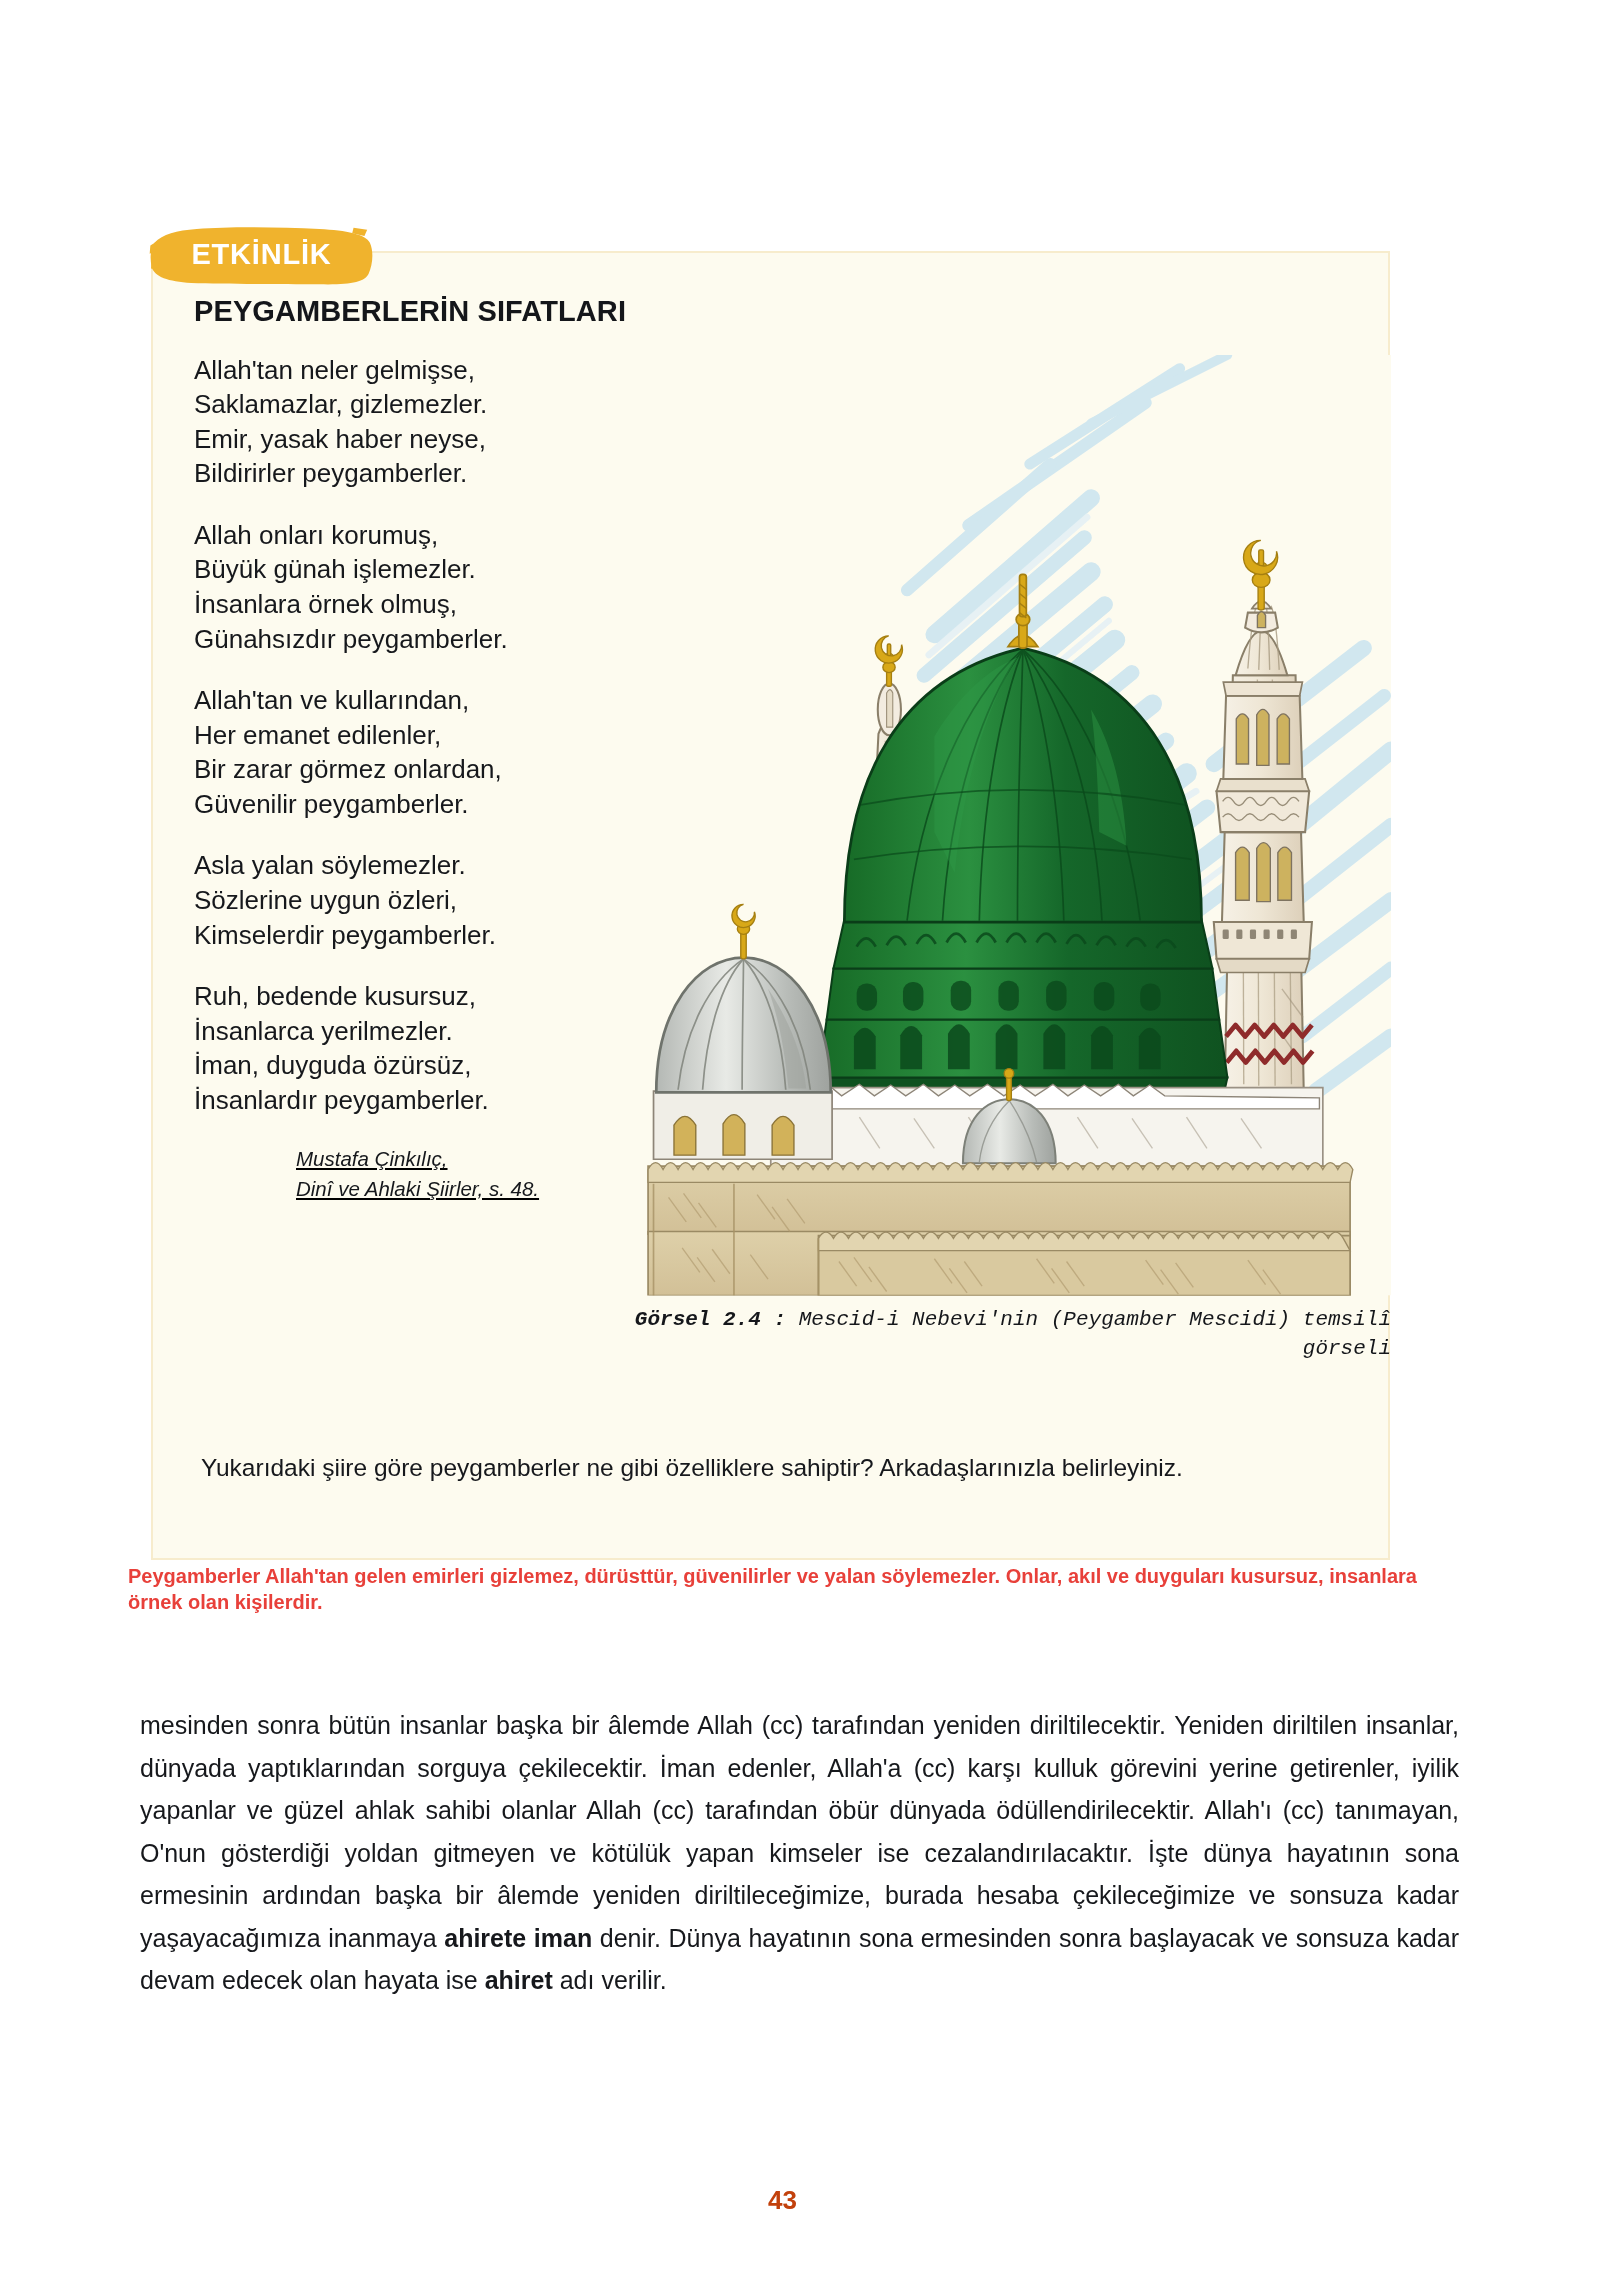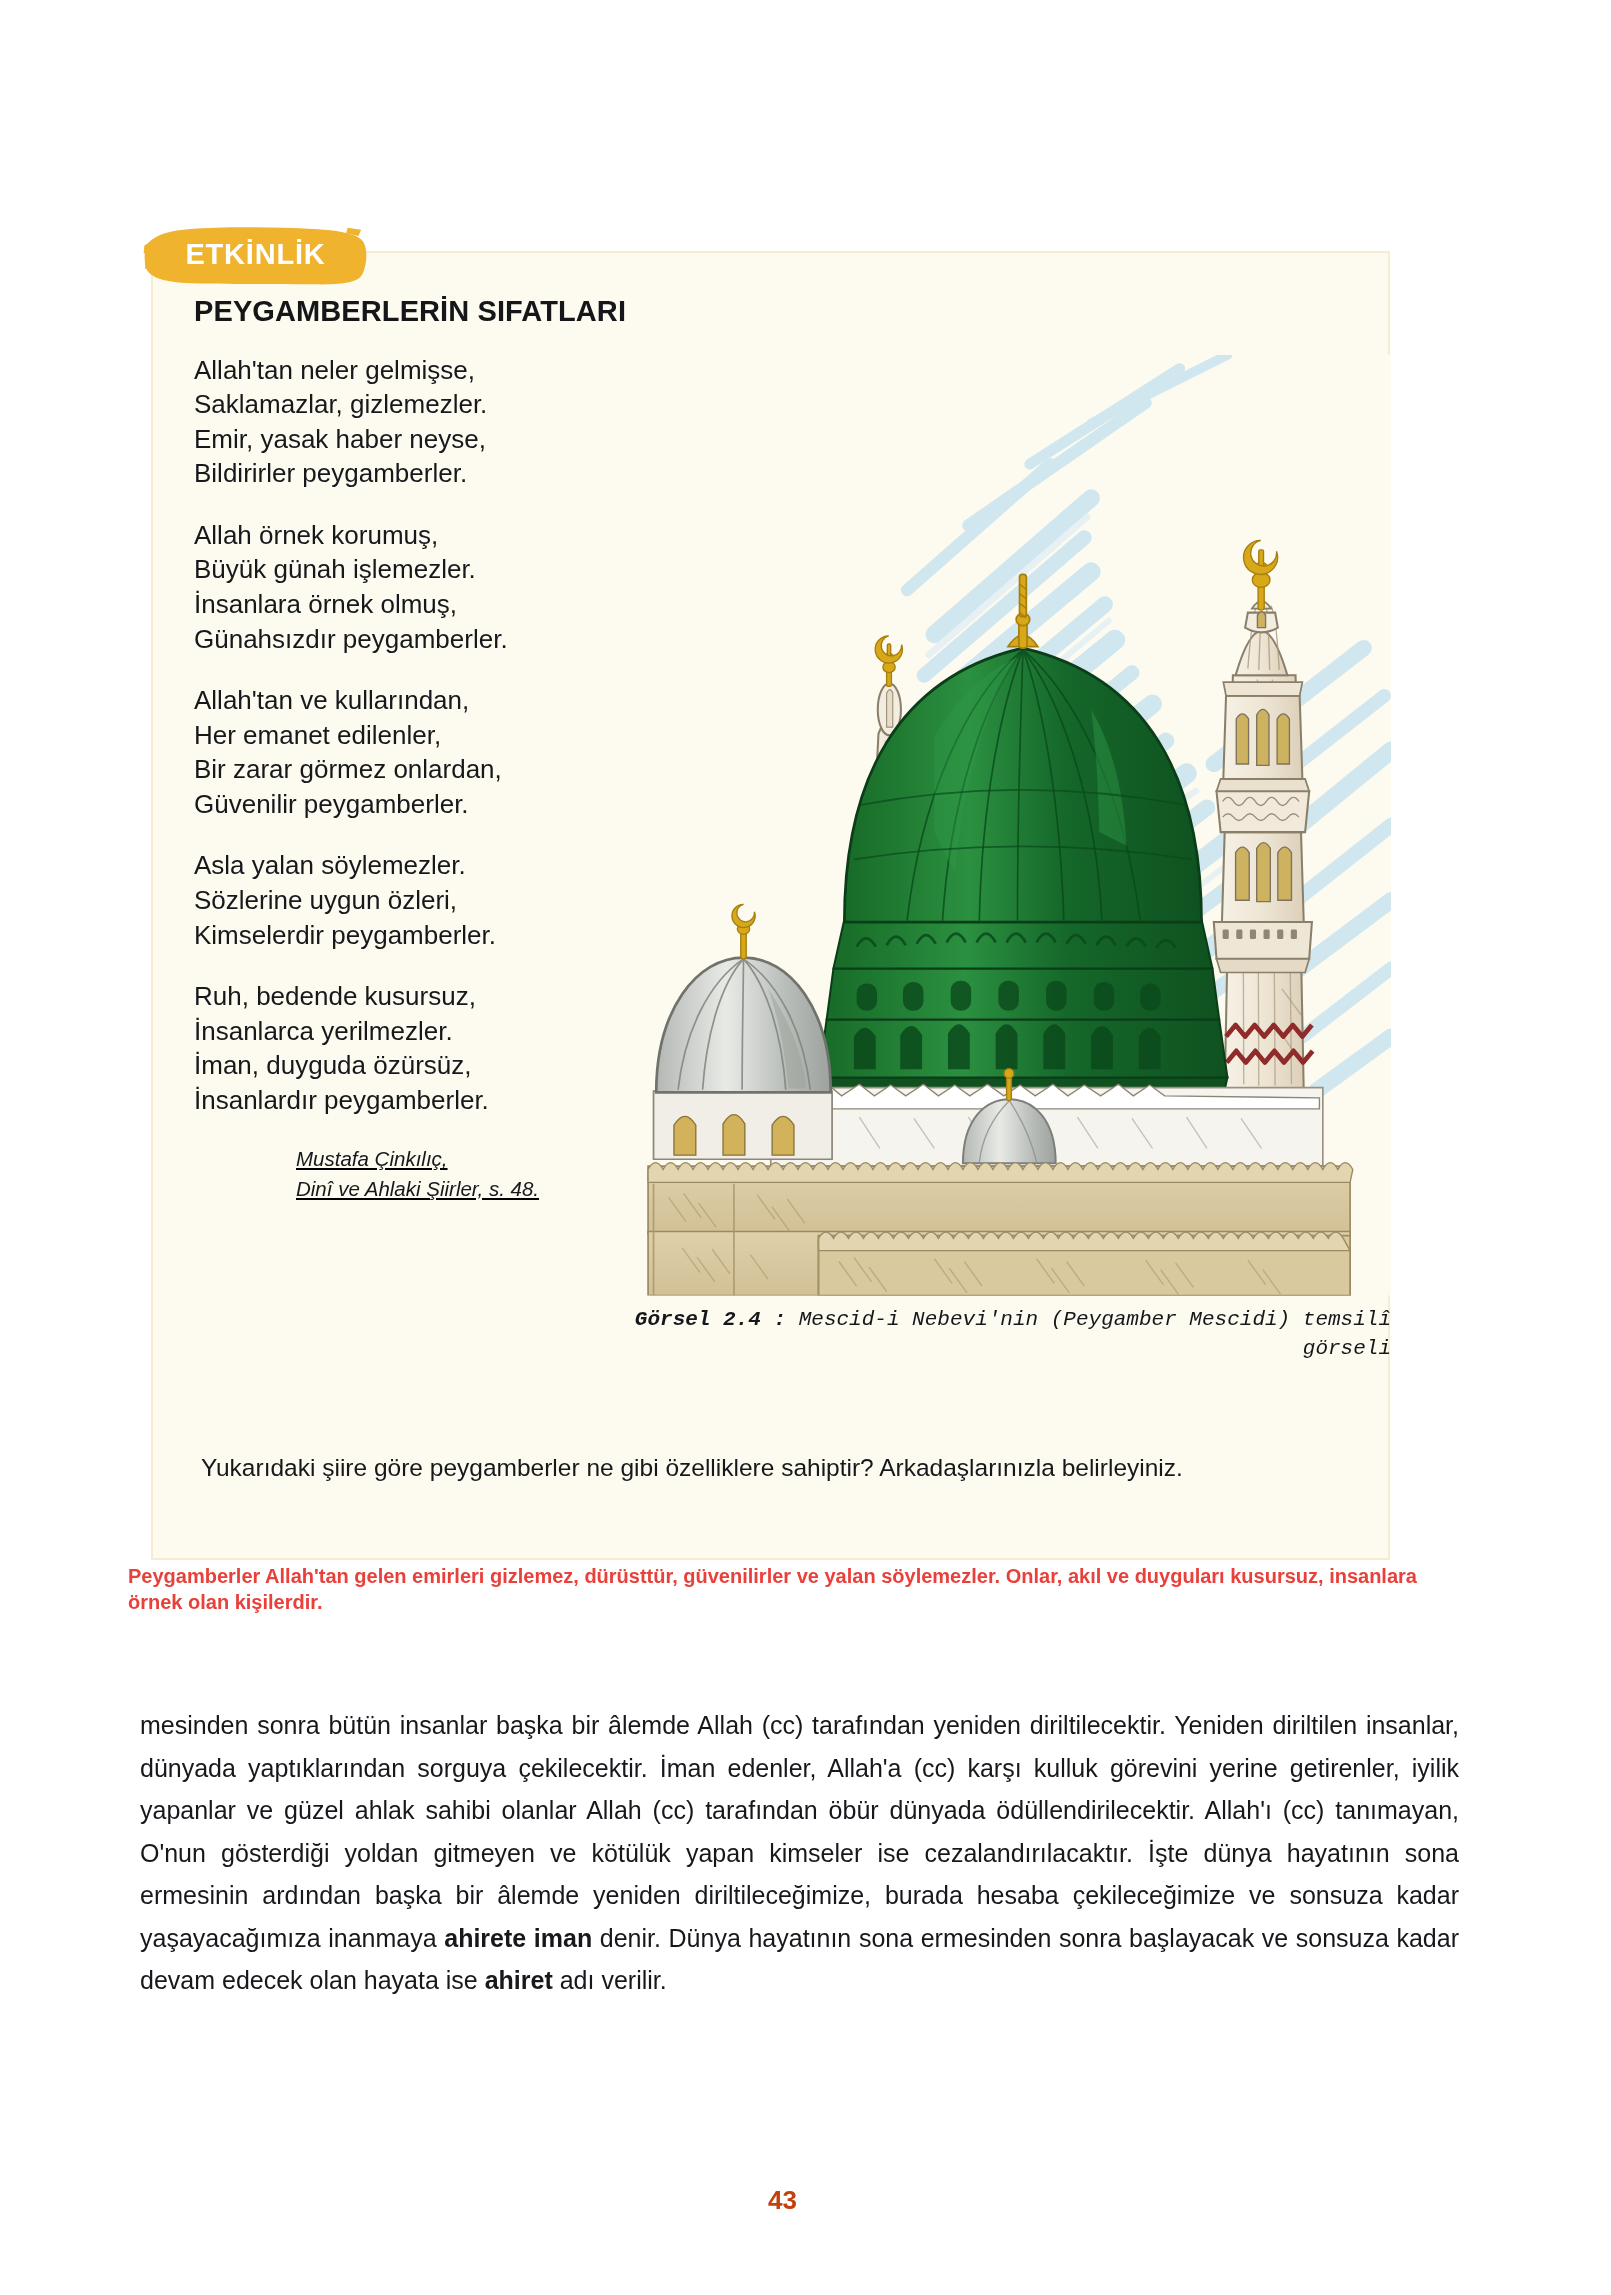--- a/index.html
+++ b/index.html
@@ -23,21 +23,21 @@
     width: 1239px;
     height: 1309px;
     background: #fdfbef;
     border: 2px solid #f7eccd;
     box-sizing: border-box;
   }
 
   
   #etkinlik-badge {
     position: absolute;
-    left: 143px;
+    left: 149px;
     top: 225px;
     width: 225px;
     height: 61px;
     z-index: 5;
   }
   #etkinlik-badge .brush {
     position: absolute;
     inset: 0;
   }
   #etkinlik-badge .label {
@@ -196,21 +196,21 @@
   <div id="poem-title">PEYGAMBERLERİN SIFATLARI</div>
 
   <div class="stanza">
     <div class="line">Allah'tan neler gelmişse,</div>
     <div class="line">Saklamazlar, gizlemezler.</div>
     <div class="line">Emir, yasak haber neyse,</div>
     <div class="line">Bildirirler peygamberler.</div>
   </div>
 
   <div class="stanza">
-    <div class="line">Allah örnek korumuş,</div>
+    <div class="line">Allah onları korumuş,</div>
     <div class="line">Büyük günah işlemezler.</div>
     <div class="line">İnsanlara örnek olmuş,</div>
     <div class="line">Günahsızdır peygamberler.</div>
   </div>
 
   <div class="stanza">
     <div class="line">Allah'tan ve kullarından,</div>
     <div class="line">Her emanet edilenler,</div>
     <div class="line">Bir zarar görmez onlardan,</div>
     <div class="line">Güvenilir peygamberler.</div>

